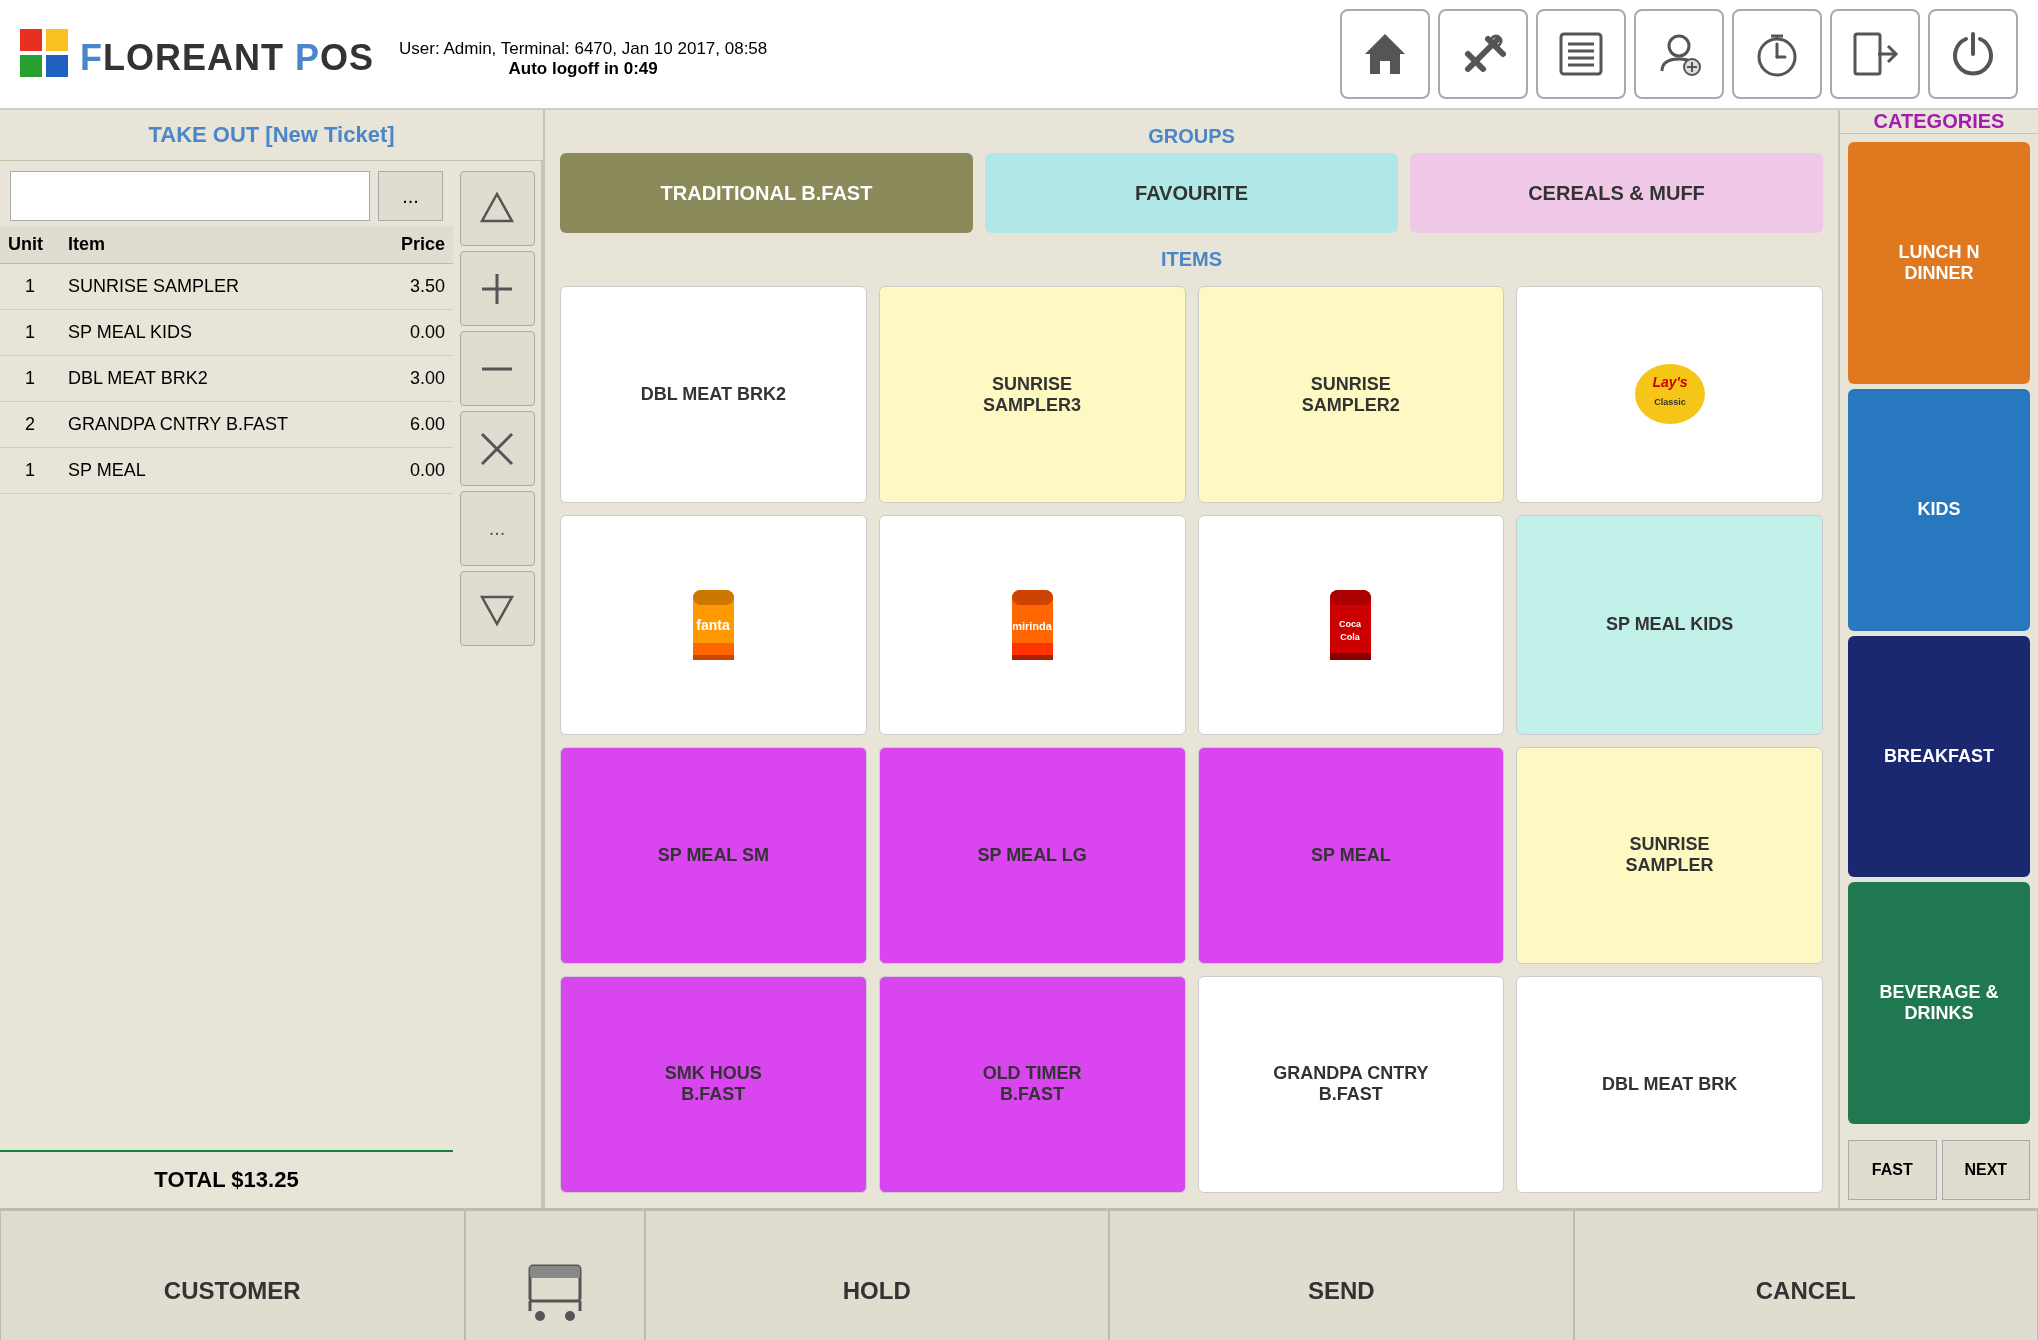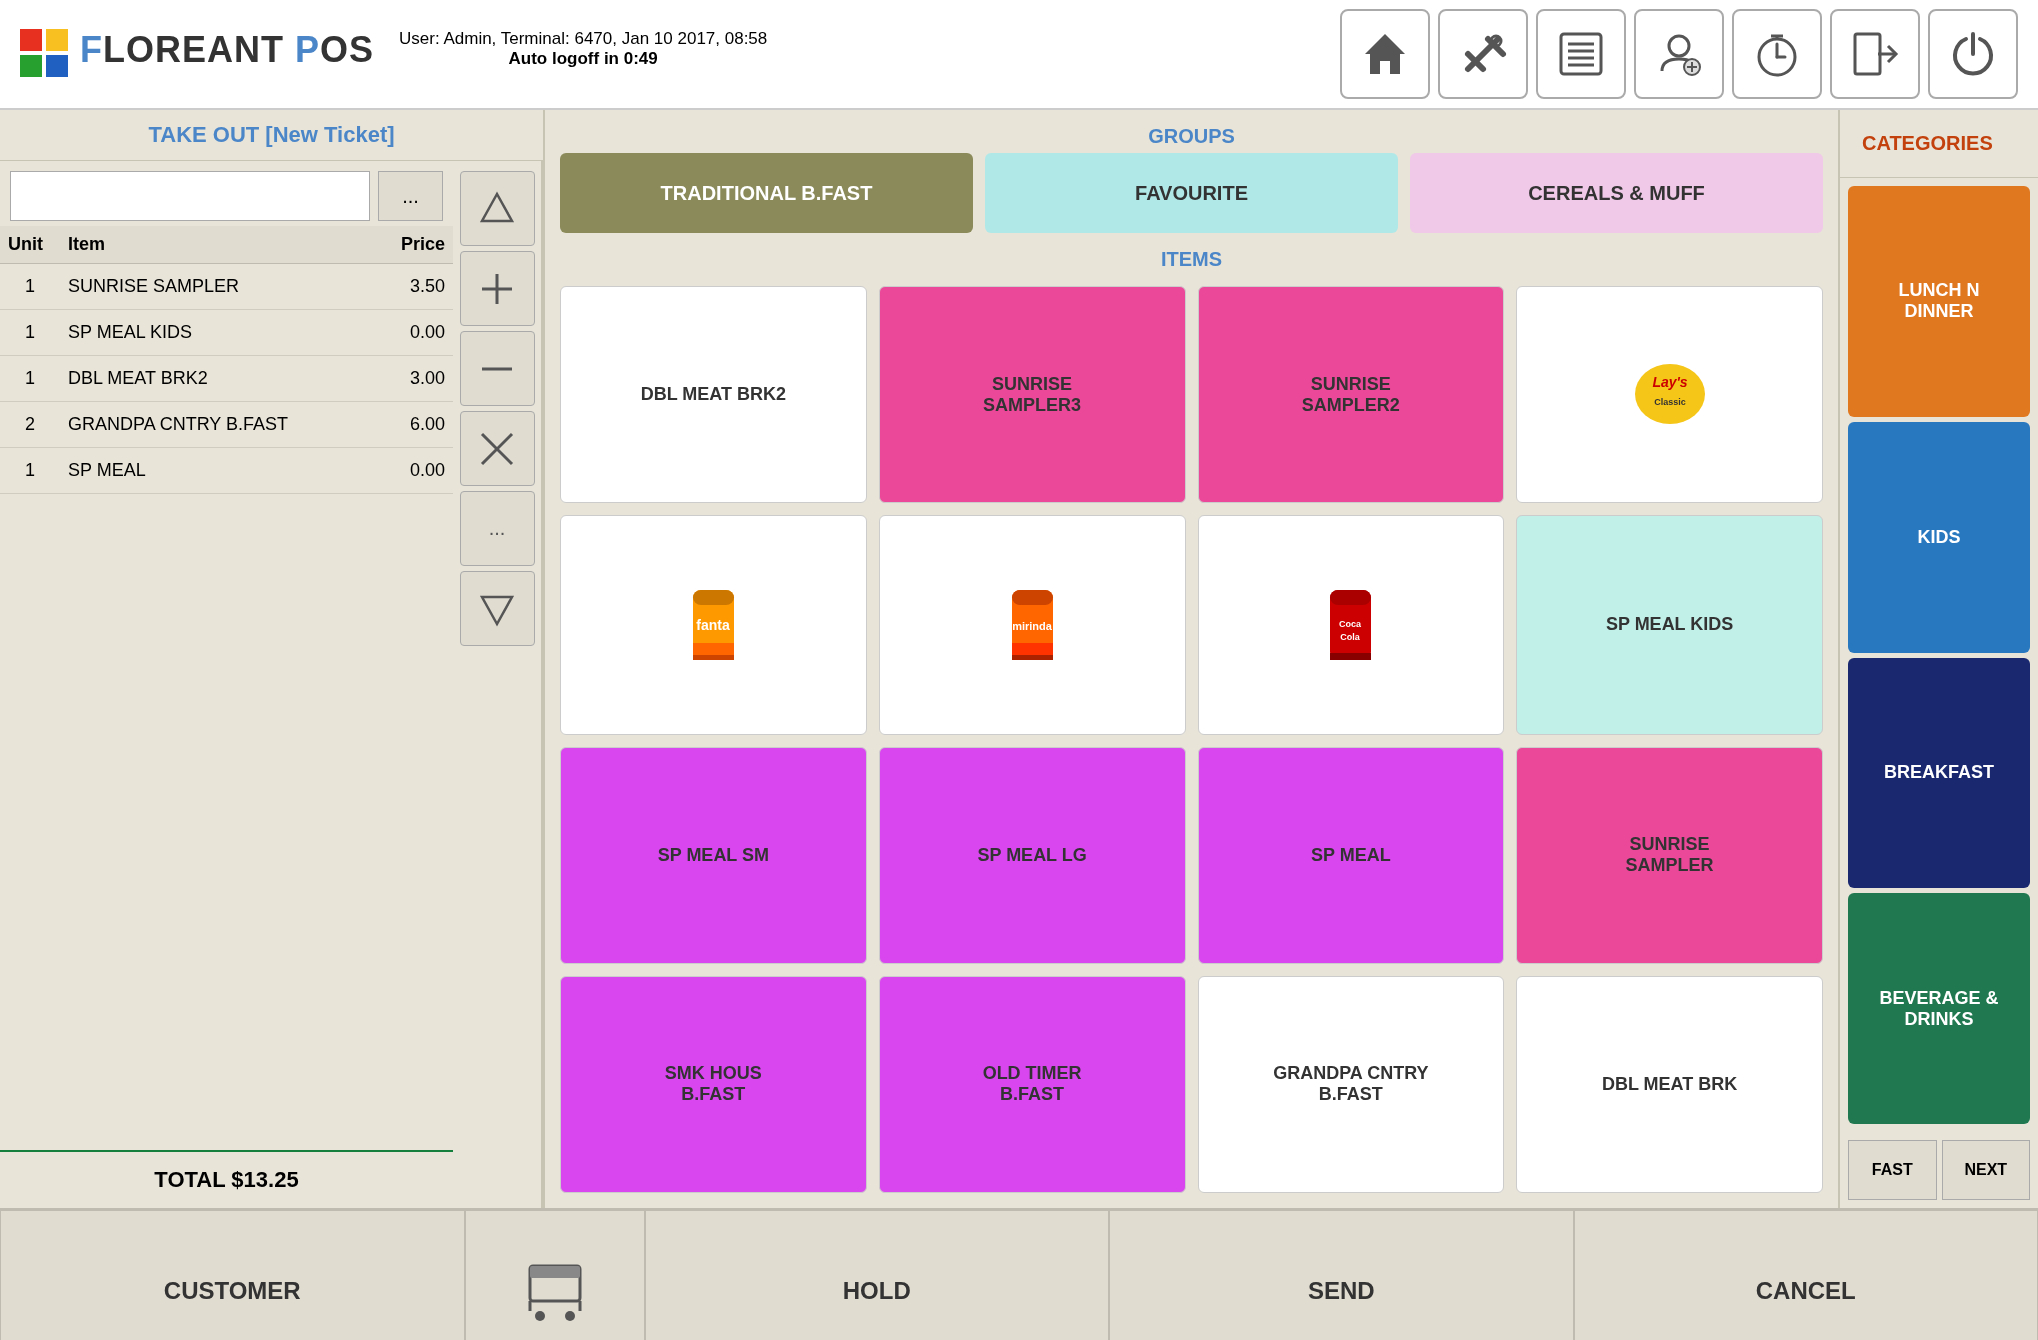--- a/index.html
+++ b/index.html
@@ -9,21 +9,21 @@
     .header {
       background: white;
       height: 110px;
       display: flex;
       align-items: center;
       padding: 0 20px;
       border-bottom: 2px solid #ccc;
     }
     .logo-area {
       display: flex;
-      align-items: flex-start;
+      align-items: flex-end;
       gap: 10px;
     }
     .logo-icon {
       width: 50px;
       height: 50px;
     }
     .header-buttons {
       margin-left: auto;
       display: flex;
       gap: 8px;
@@ -182,37 +182,37 @@
       cursor: pointer;
       display: flex;
       align-items: center;
       justify-content: center;
       text-align: center;
       padding: 10px;
       min-height: 100px;
       color: #333;
     }
     .item-btn.teal { background: #d946ef; }
-    .item-btn.peach { background: #ec4899; }
+    .item-btn.peach { background: #fef9c3; }
     .item-btn.light-teal { background: #c0f0e8; }
 
     
     .right-panel {
       width: 200px;
       background: #e8e4d8;
       border-left: 2px solid #c8c4b4;
       display: flex;
       flex-direction: column;
     }
     .categories-label {
-      text-align: left;
+      text-align: center;
       font-size: 20px;
       font-weight: bold;
-      color: #c2410c;
-      padding: 22px;
+      color: #a21caf;
+      padding: 0;
       border-bottom: 1px solid #c8c4b4;
     }
     .cat-buttons {
       flex: 1;
       display: flex;
       flex-direction: column;
       gap: 5px;
       padding: 8px;
     }
     .cat-btn {

